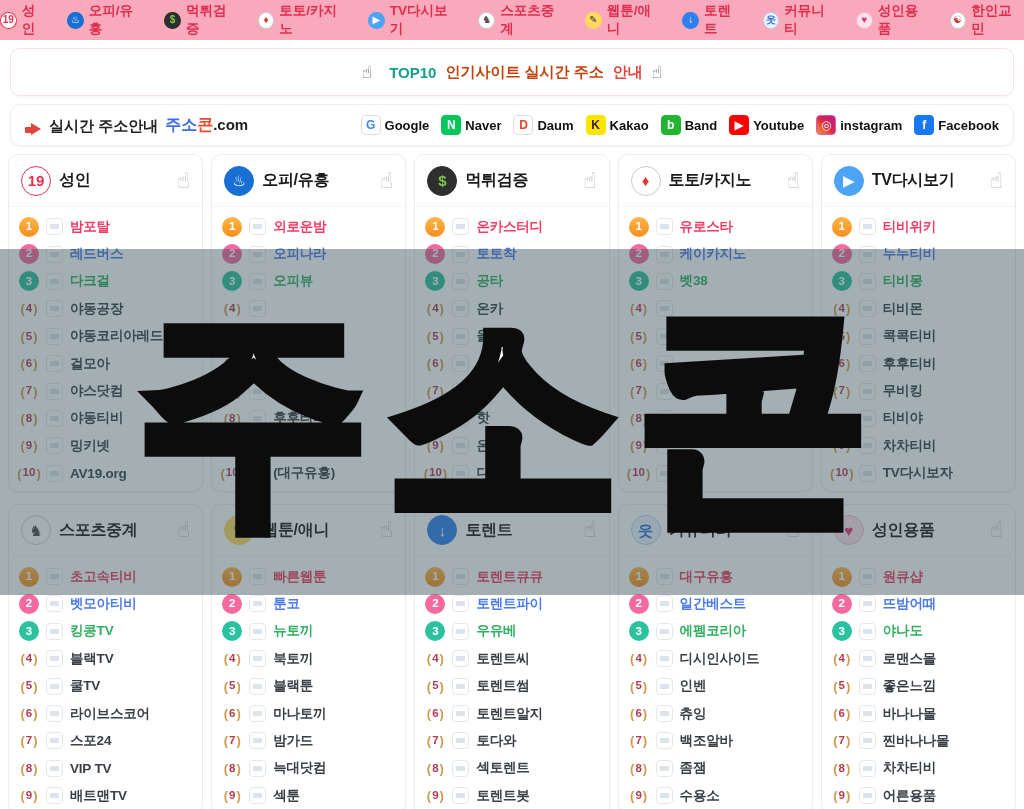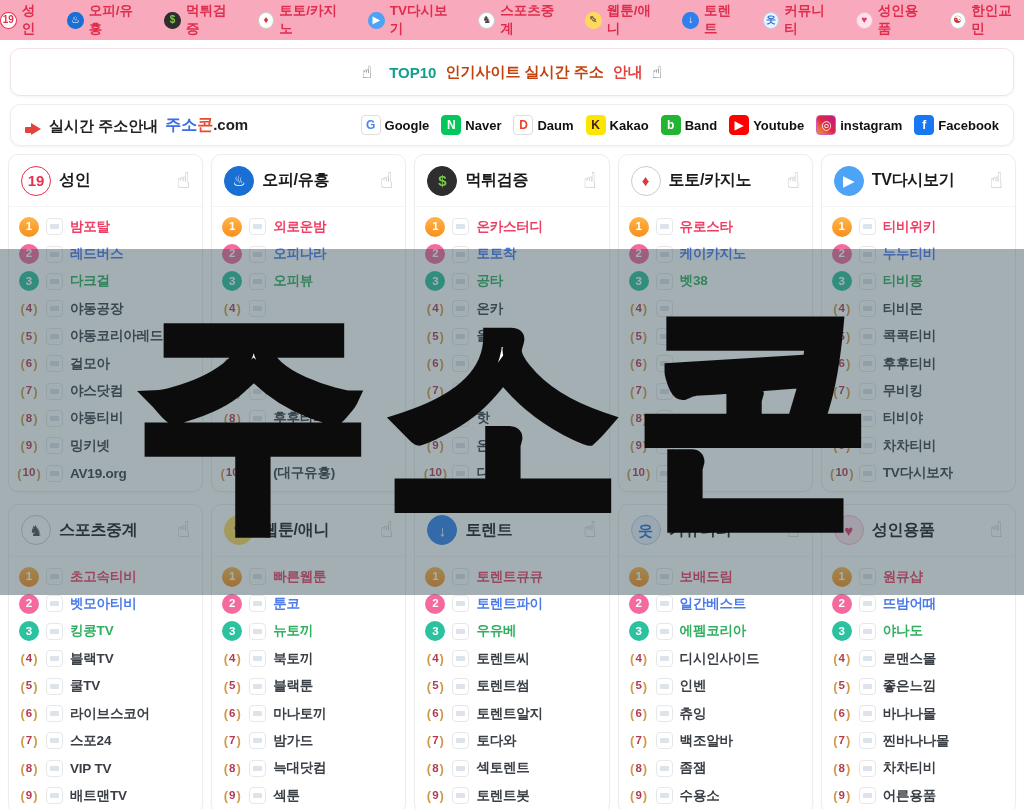--- a/index.html
+++ b/index.html
@@ -634,21 +634,21 @@
       <section class="card">
         <div class="chead">
           <span class="cicon" style="background: rgb(234, 243, 255); color: rgb(47, 111, 208); border: 1px solid rgb(188, 208, 232);">웃</span>
           <span class="ctitle">커뮤니티</span>
           <span class="hand-ptr">☝</span>
         </div>
         <ul class="clist">
           <li>
             <span class="badge b1">1</span>
             <span class="fav"></span>
-            <span class="site c1">보배드림</span>
+            <span class="site c1">대구유흥</span>
           </li>
           <li>
             <span class="badge b2">2</span>
             <span class="fav"></span>
             <span class="site c2">일간베스트</span>
           </li>
           <li>
             <span class="badge b3">3</span>
             <span class="fav"></span>
             <span class="site c3">에펨코리아</span>

